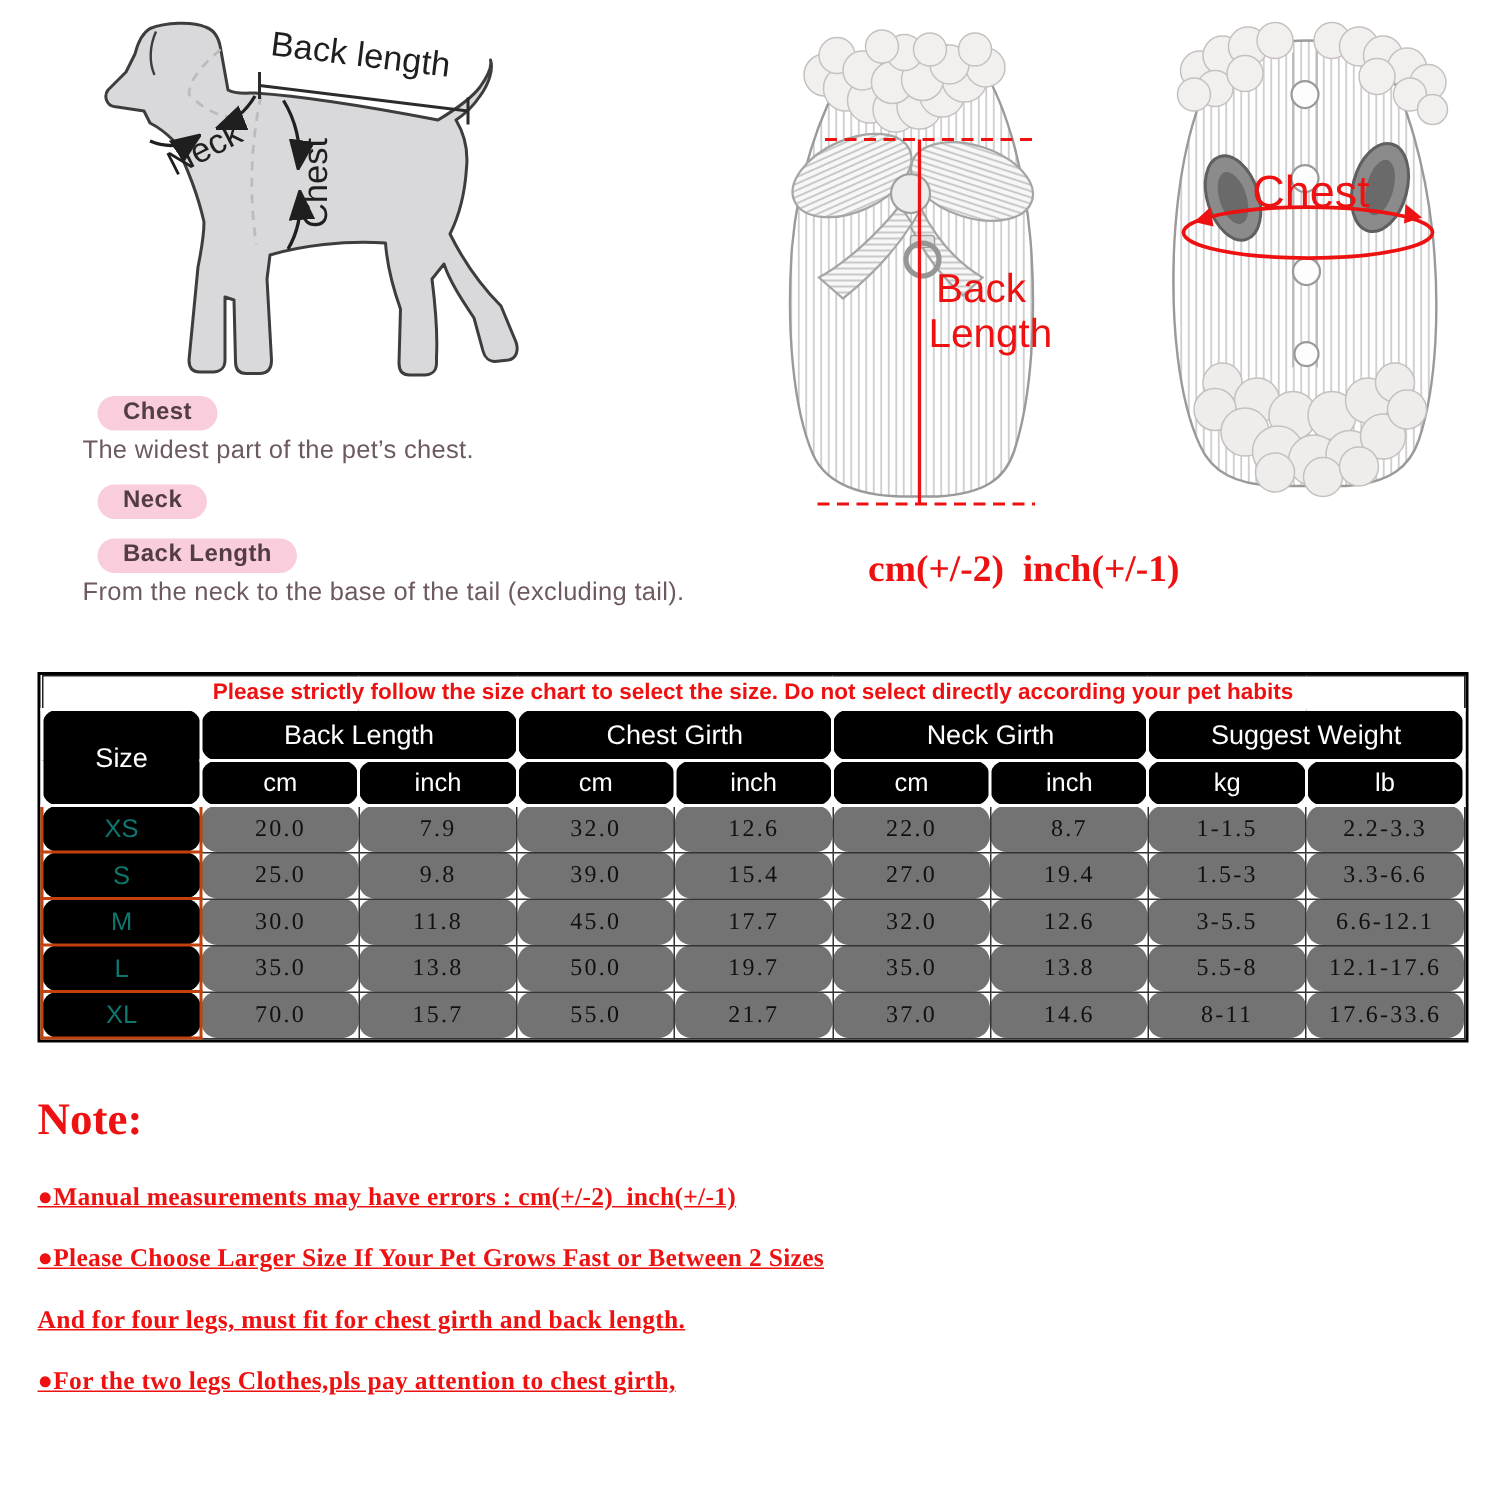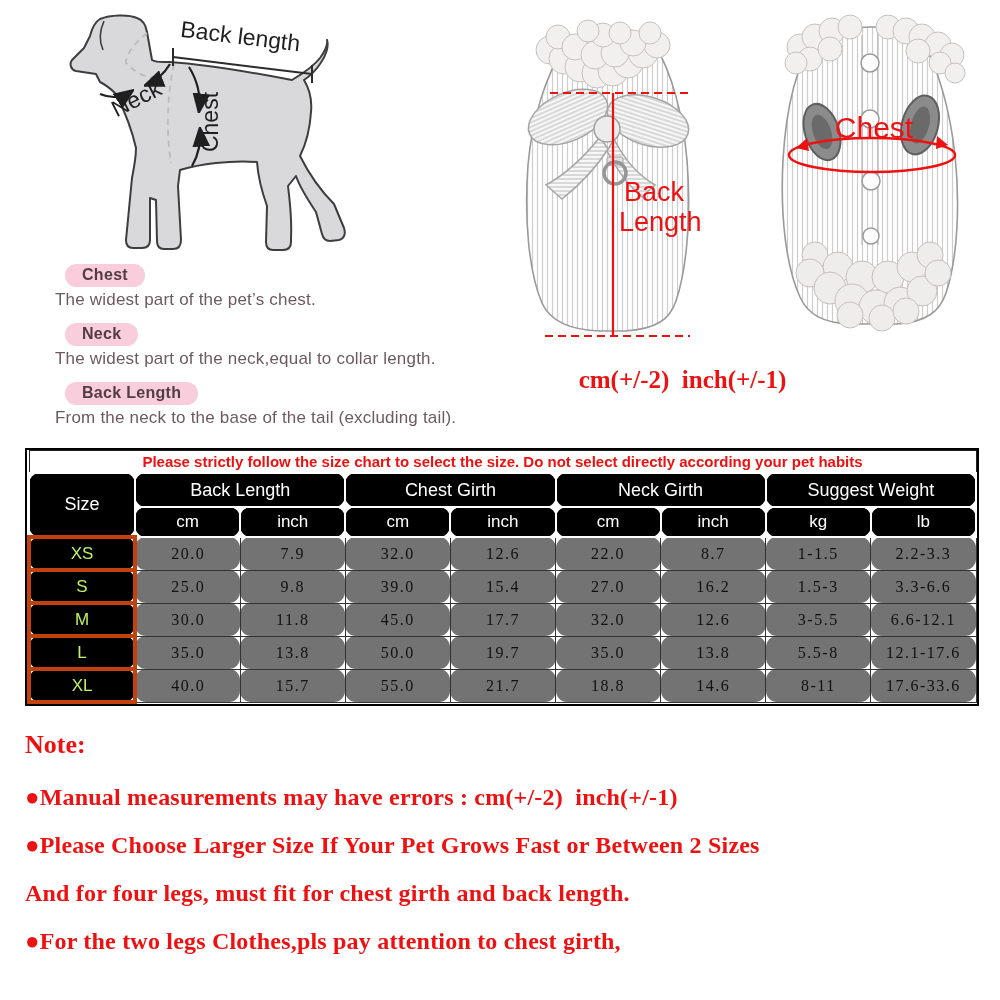--- a/index.html
+++ b/index.html
@@ -35,33 +35,33 @@
   td.caption{
     border:1px solid #222;color:#ee1111;font-weight:bold;font-size:15px;
     height:21px;background:#fff;
   }
   th.hd{
     background:#000;color:#fff;font-weight:normal;border:2px solid #fff;
   }
   th.group{font-size:18px;height:32px;}
   th.unit{font-size:17px;height:28px;}
   th.sizehd{font-size:18px;}
-  th.sizecell{background:#000;color:#bef264;font-weight:normal;font-size:17px;border:4px solid #c2410c;height:29px;}
+  th.sizecell{background:#000;color:#0f766e;font-weight:normal;font-size:17px;border:2px solid #c2410c;height:29px;}
   td.val{
     border:1px solid #333;font-family:"Liberation Serif",serif;font-size:16px;
     letter-spacing:1.5px;color:#111;height:29px;background:#737373;
   }
 
   
   .notes{
     left:25px;top:730px;width:960px;color:#ee1111;
     font-family:"Liberation Serif",serif;font-weight:bold;
   }
-  .notes .title{font-size:26px;margin-bottom:24px;}
-  .notes .line{font-size:24px;margin-bottom:21px;white-space:pre;letter-spacing:.2px;}
+  .notes .title{font-size:30px;margin-bottom:24px;}
+  .notes .line{font-size:17px;margin-bottom:21px;white-space:pre;letter-spacing:.2px;text-decoration:underline;}
 </style>
 </head>
 <body>
 
 <svg class="abs" style="left:40px;top:0px;" width="400" height="270" viewBox="0 0 400 270">
   <defs>
     <marker id="ah" markerWidth="9" markerHeight="8" refX="8" refY="4" orient="auto">
       <polygon points="0,0 10,4 0,8" fill="#1f1f1f"></polygon>
     </marker>
   </defs>
@@ -105,21 +105,20 @@
   <text x="172" y="128" transform="rotate(-90 172 122)" text-anchor="middle" font-size="23" fill="#1f1f1f">Chest</text>
 </svg>
 
 <div class="abs defs">
   <div class="def">
     <span class="pill">Chest</span>
     <div class="def-text">The widest part of the pet’s chest.</div>
   </div>
   <div class="def">
     <span class="pill">Neck</span>
-    <div class="def-text">The widest part of the neck,equal to collar length.</div>
   </div>
   <div class="def">
     <span class="pill">Back Length</span>
     <div class="def-text">From the neck to the base of the tail (excluding tail).</div>
   </div>
 </div>
 
 <svg class="abs" style="left:500px;top:5px;" width="490" height="345" viewBox="0 0 490 345">
   <defs>
     <pattern id="stripe" width="5" height="8" patternUnits="userSpaceOnUse">
@@ -295,21 +294,21 @@
     <td class="val">1-1.5</td>
     <td class="val">2.2-3.3</td>
   </tr>
   <tr>
     <th class="sizecell">S</th>
     <td class="val">25.0</td>
     <td class="val">9.8</td>
     <td class="val">39.0</td>
     <td class="val">15.4</td>
     <td class="val">27.0</td>
-    <td class="val">16.2</td>
+    <td class="val">19.4</td>
     <td class="val">1.5-3</td>
     <td class="val">3.3-6.6</td>
   </tr>
   <tr>
     <th class="sizecell">M</th>
     <td class="val">30.0</td>
     <td class="val">11.8</td>
     <td class="val">45.0</td>
     <td class="val">17.7</td>
     <td class="val">32.0</td>
@@ -323,25 +322,25 @@
     <td class="val">13.8</td>
     <td class="val">50.0</td>
     <td class="val">19.7</td>
     <td class="val">35.0</td>
     <td class="val">13.8</td>
     <td class="val">5.5-8</td>
     <td class="val">12.1-17.6</td>
   </tr>
   <tr>
     <th class="sizecell">XL</th>
-    <td class="val">40.0</td>
+    <td class="val">70.0</td>
     <td class="val">15.7</td>
     <td class="val">55.0</td>
     <td class="val">21.7</td>
-    <td class="val">18.8</td>
+    <td class="val">37.0</td>
     <td class="val">14.6</td>
     <td class="val">8-11</td>
     <td class="val">17.6-33.6</td>
   </tr>
 </tbody>
     </table>
 </div>
 
 <div class="abs notes">
   <div class="title">Note:</div>

